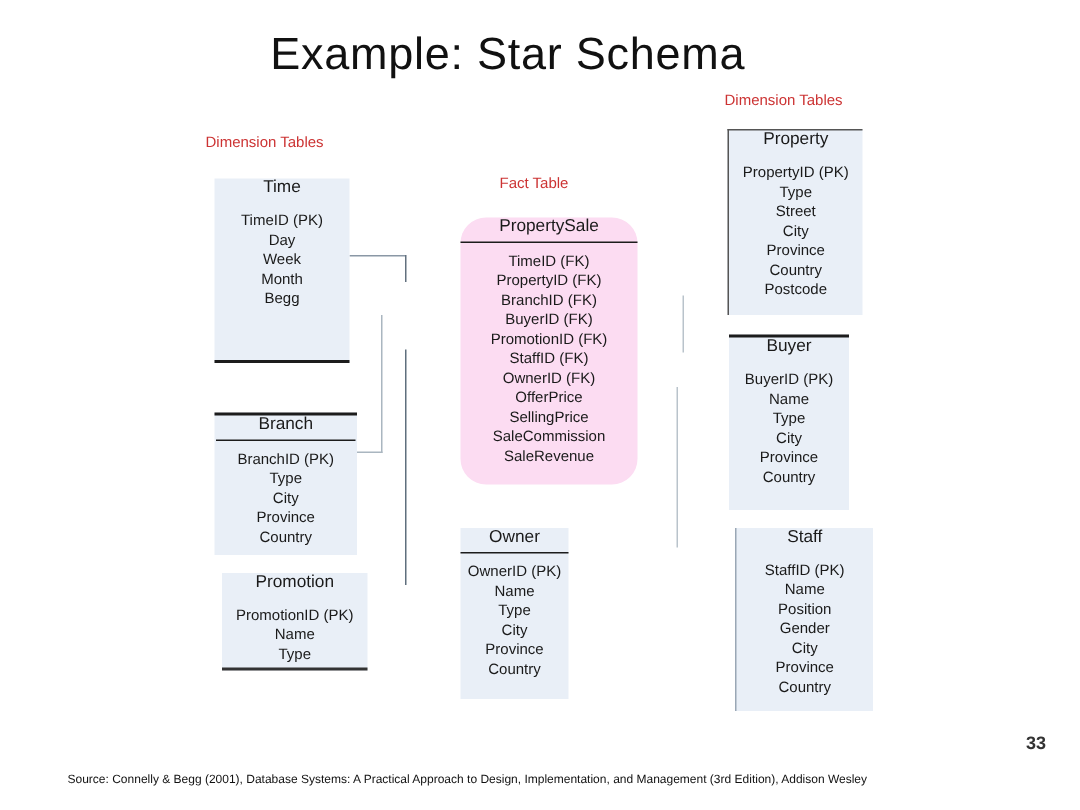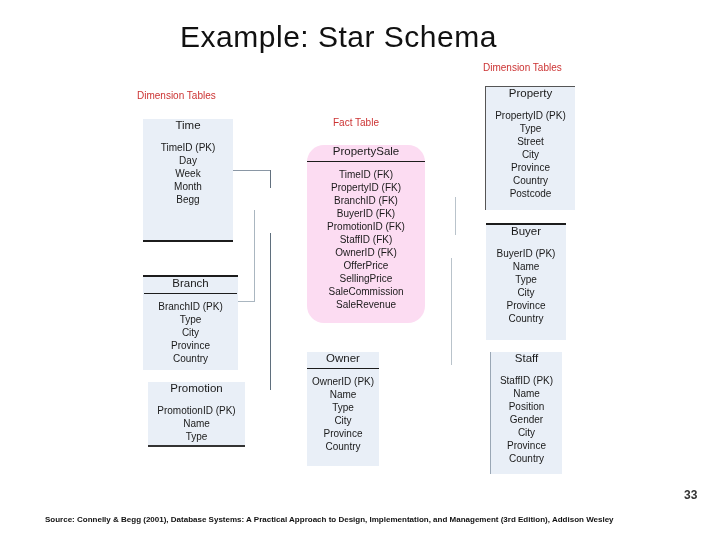--- a/index.html
+++ b/index.html
@@ -27,38 +27,38 @@
   #t-time      { left:143px; top:119px; width:90px;  height:123px; border-bottom:2px solid #1c1c1c; }
   #t-branch    { left:143px; top:255px; width:95px;  height:95px;  border-top:2px solid #1c1c1c;margin-top:20px; }
   #t-branch .hdr { border-bottom:1.5px solid #1c1c1c; margin:0 1px; }
   #t-promotion { left:148px; top:382px; width:97px;  height:65px;  border-bottom:2px solid #333; }
   #t-psale     { left:307px; top:145px; width:118px; height:178px;border-radius:17px; }
   #t-psale .hdr  { border-bottom:1.5px solid #1c1c1c; }
   #t-owner     { left:307px; top:352px; width:72px;  height:114px; }
   #t-owner .hdr  { border-bottom:1.5px solid #1c1c1c; }
   #t-property  { left:485px; top:86px;  width:90px;  height:124px; border-top:1.5px solid #555; border-left:1.5px solid #555; }
   #t-buyer     { left:486px; top:223px; width:80px;  height:117px; border-top:2px solid #1c1c1c; }
-  #t-staff     { left:490px; top:352px; width:72px;  height:122px; border-left:1px solid #9aa7b5; }
+  #t-staff     { left:490px; top:352px; width:92px;  height:122px; border-left:1px solid #9aa7b5; }
 
   
   .conn { position:absolute; background:#8a97a5; }
   #c1h { left:233px; top:170px; width:37px; height:1px; }
   #c1v { left:270px; top:170px; width:1px;  height:18px; background:#62707e; }
   #c2v { left:254px; top:210px; width:1px;  height:92px; background:#aab6c0; }
   #c2h { left:238px; top:301px; width:17px; height:1px;  background:#aab6c0; }
   #c3v { left:270px; top:233px; width:1px;  height:157px; background:#5f6f7d; }
   #c4v { left:455px; top:197px; width:1px;  height:38px;  background:#b9c3cb; }
   #c5v { left:451px; top:258px; width:1px;  height:107px; background:#b9c3cb; }
 
   .page-number {
     position:absolute; left:684px; top:488px; font-size:12px; color:#333;font-weight:bold;
   }
   .source {
     position:absolute; left:30px; top:515px; width:660px;
-    font-size:8px; font-weight:bold; color:#111; white-space:nowrap;padding-left:15px;
+    font-size:8px; font-weight:normal; color:#111; white-space:nowrap;padding-left:15px;
   }
 </style>
 </head>
 <body>
 
 <div class="slide">
 
   <div class="title">Example: Star Schema</div>
 
   <div class="red-label" style="left:483px; top:62px;">Dimension Tables</div>

